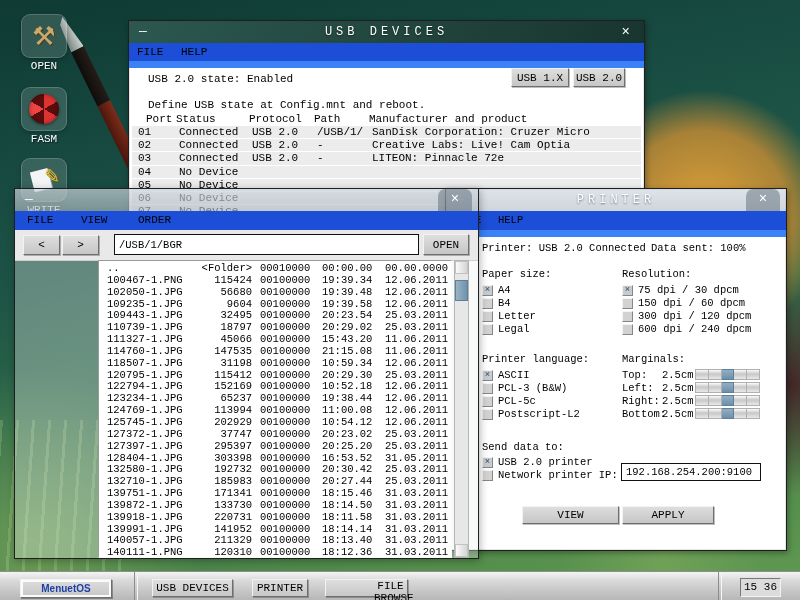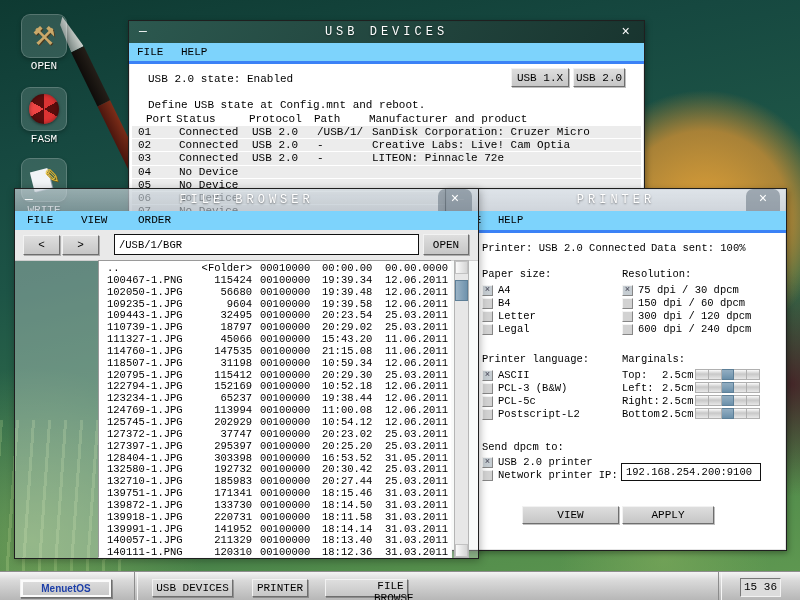--- a/index.html
+++ b/index.html
@@ -35,21 +35,21 @@
   .ico-write .pen{position:absolute;right:-3px;top:-2px;font-size:19px;color:#e9c23a;text-shadow:1px 1px 0 #7a5a10;font-family:"DejaVu Sans",sans-serif;}
   
   .win{position:absolute;border:1px solid #1f1f1f;box-shadow:inset 0 0 0 1px #e6e6e6,1px 2px 6px rgba(0,0,0,.35);}
   .tbar{position:absolute;left:0;top:0;right:0;height:22px;}
   .tbar .title{position:absolute;left:0;right:0;top:4px;text-align:center;color:#fff;
     font-size:12px;letter-spacing:4px;text-shadow:0 1px 2px rgba(0,0,0,.45);}
   .tbar .min{position:absolute;left:10px;top:3px;color:#fff;font-size:13px;}
   .xtab{position:absolute;right:6px;top:0;width:34px;height:22px;border-radius:7px 7px 0 0;
     background:rgba(70,85,100,.42);color:#fff;text-align:center;font-size:14px;line-height:21px;}
   .glass{background:linear-gradient(rgba(195,205,215,.55),rgba(150,162,176,.45));border-bottom:1px solid rgba(70,80,92,.45);}
-  .menubar{position:absolute;left:0;right:0;background:#7dd3fc;border-bottom:3px solid #3b82f6;}
+  .menubar{position:absolute;left:0;right:0;background:#1d4ed8;border-bottom:7px solid #3b82f6;}
   .menubar span{position:absolute;top:3px;}
   .btn{position:absolute;background:linear-gradient(#dedede,#c6c6c6);border:1px solid;
     border-color:#f2f2f2 #6e6e6e #6e6e6e #f2f2f2;box-shadow:1px 1px 0 rgba(0,0,0,.25);
     text-align:center;font-size:11px;font-family:inherit;color:#000;padding:0;}
   .field{position:absolute;background:#fff;border:1px solid #111;font-family:inherit;font-size:10.5px;padding:0 4px;color:#000;}
   
   #usbwin{left:128px;top:20px;width:515px;height:250px;z-index:3;background:#fff;}
   #usbwin .tbar{background:linear-gradient(120deg,rgba(26,74,64,.92),rgba(10,40,34,.94));}
   #usbwin .menubar{top:22px;height:18px;}
   #usb-state{position:absolute;left:19px;top:52px;}
@@ -325,40 +325,39 @@
           <span class="mv">2.5cm</span>
           <span class="slider">
             <i></i>
             <i></i>
             <i class="on"></i>
             <i></i>
             <i></i>
           </span>
         </div>
       </div>
-    <div class="plabel" style="left:36px;top:252px;">Send dpcm to:</div>
+    <div class="plabel" style="left:36px;top:252px;">Send data to:</div>
     <div class="chkcol" id="send-opts" style="left:36px;top:267px;width:160px;">
         <div class="chkrow">
           <span class="chk on">×</span>
           <span class="chklab">USB 2.0 printer</span>
         </div>
         <div class="chkrow">
           <span class="chk"></span>
           <span class="chklab">Network printer IP:</span>
         </div>
       </div>
     <input class="field" id="pr-ip" value="192.168.254.200:9100" style="">
     <button class="btn" id="pr-read">VIEW</button>
     <button class="btn" id="pr-apply">APPLY</button>
   </div>
 
   <div class="win" id="fbwin">
     <div class="tbar glass">
       <span class="min">—</span>
-      <span class="title">FILE BROWSER</span>
       <span class="xtab">×</span>
     </div>
     <div class="menubar">
       <span style="left:12px;">FILE</span>
       <span style="left:66px;">VIEW</span>
       <span style="left:123px;">ORDER</span>
     </div>
     <div id="fb-toolbar">
       <button class="btn" id="fb-back">&lt;</button>
       <button class="btn" id="fb-fwd">&gt;</button>

